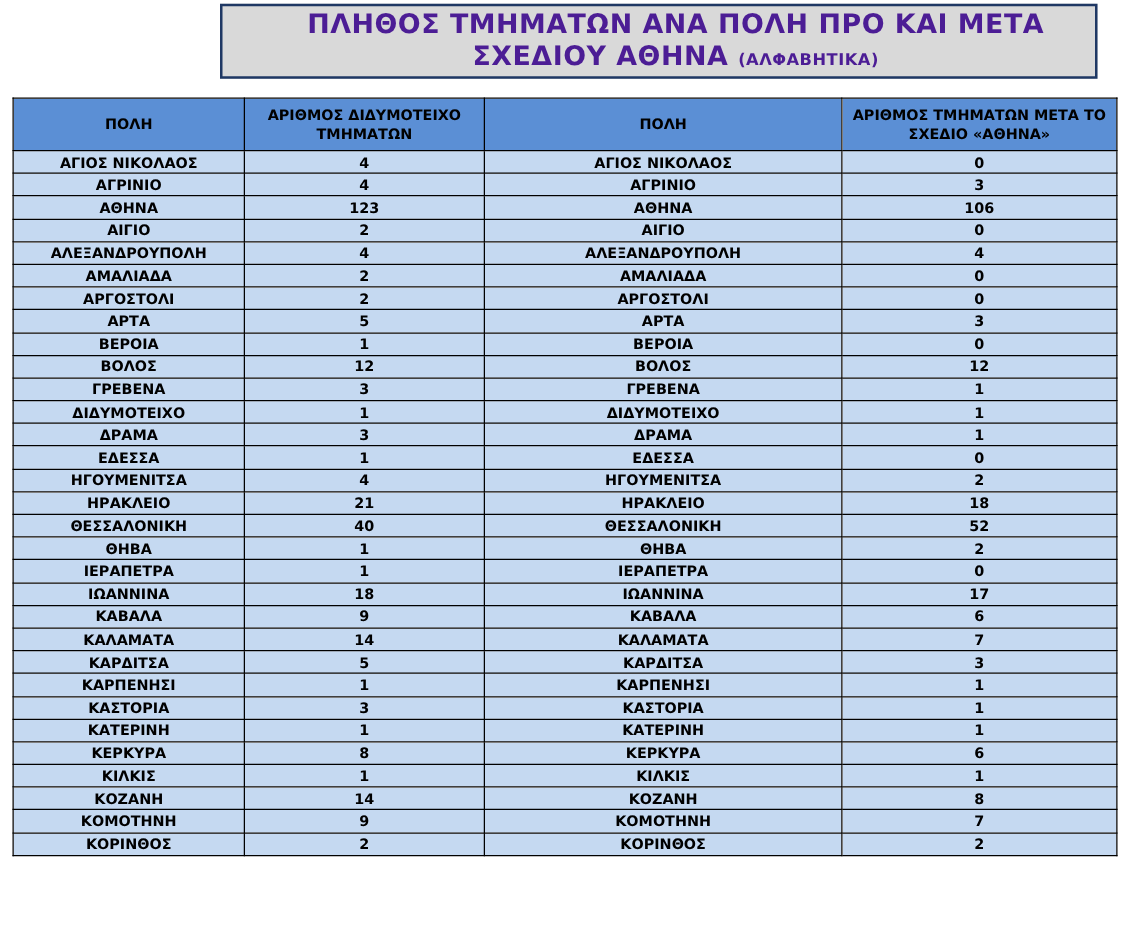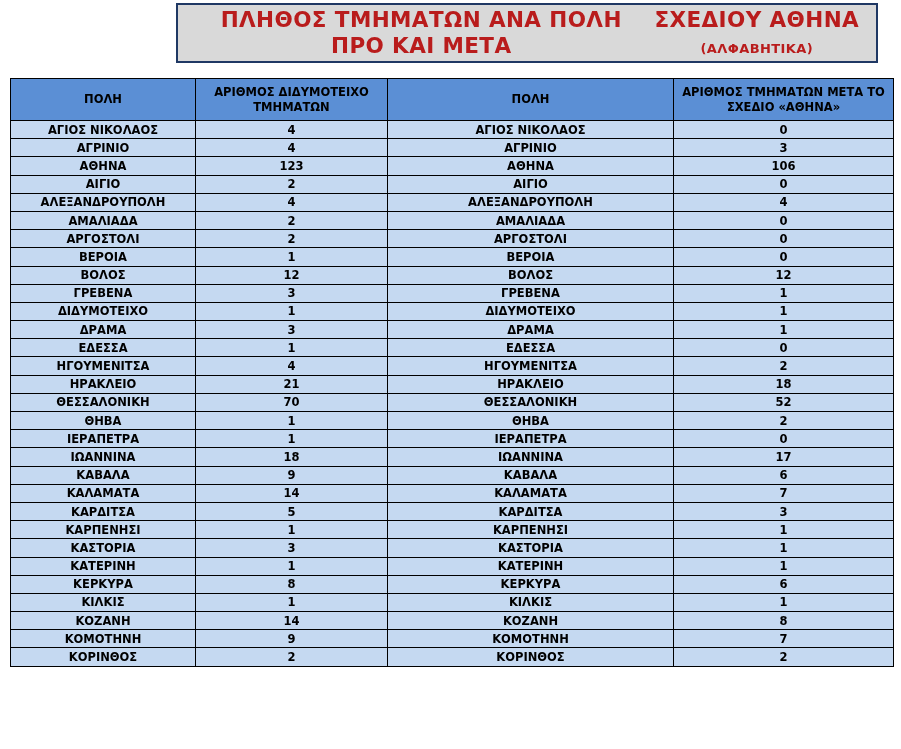--- a/index.html
+++ b/index.html
@@ -12,25 +12,25 @@
   .page { position: relative; width: 901px; height: 749px; }
 
   
   .title-box {
     position: absolute;
     left: 176px; top: 3px;
     width: 702px; height: 60px;
     background: #d9d9d9;
     border: 2px solid #1f3864;
     display: flex;
-    flex-direction: row;
+    flex-direction: column;
     align-items: center;
     justify-content: center;
     text-align: center;
-    color: #b91c1c;
+    color: #4c1d95;
     font-weight: bold;
     letter-spacing: 0.4px;
     line-height: 1.22;
     padding-left: 27px;
   }
   .title-line1 { font-size: 21.5px; }
   .title-line2 { font-size: 21.5px; }
   .title-paren { font-size: 13px; }
 
   
@@ -132,20 +132,26 @@
           <td>ΑΜΑΛΙΑΔΑ</td>
           <td>0</td>
         </tr>
         <tr>
           <td>ΑΡΓΟΣΤΟΛΙ</td>
           <td>2</td>
           <td>ΑΡΓΟΣΤΟΛΙ</td>
           <td>0</td>
         </tr>
         <tr>
+          <td>ΑΡΤΑ</td>
+          <td>5</td>
+          <td>ΑΡΤΑ</td>
+          <td>3</td>
+        </tr>
+        <tr>
           <td>ΒΕΡΟΙΑ</td>
           <td>1</td>
           <td>ΒΕΡΟΙΑ</td>
           <td>0</td>
         </tr>
         <tr>
           <td>ΒΟΛΟΣ</td>
           <td>12</td>
           <td>ΒΟΛΟΣ</td>
           <td>12</td>
@@ -181,21 +187,21 @@
           <td>2</td>
         </tr>
         <tr>
           <td>ΗΡΑΚΛΕΙΟ</td>
           <td>21</td>
           <td>ΗΡΑΚΛΕΙΟ</td>
           <td>18</td>
         </tr>
         <tr>
           <td>ΘΕΣΣΑΛΟΝΙΚΗ</td>
-          <td>70</td>
+          <td>40</td>
           <td>ΘΕΣΣΑΛΟΝΙΚΗ</td>
           <td>52</td>
         </tr>
         <tr>
           <td>ΘΗΒΑ</td>
           <td>1</td>
           <td>ΘΗΒΑ</td>
           <td>2</td>
         </tr>
         <tr>

